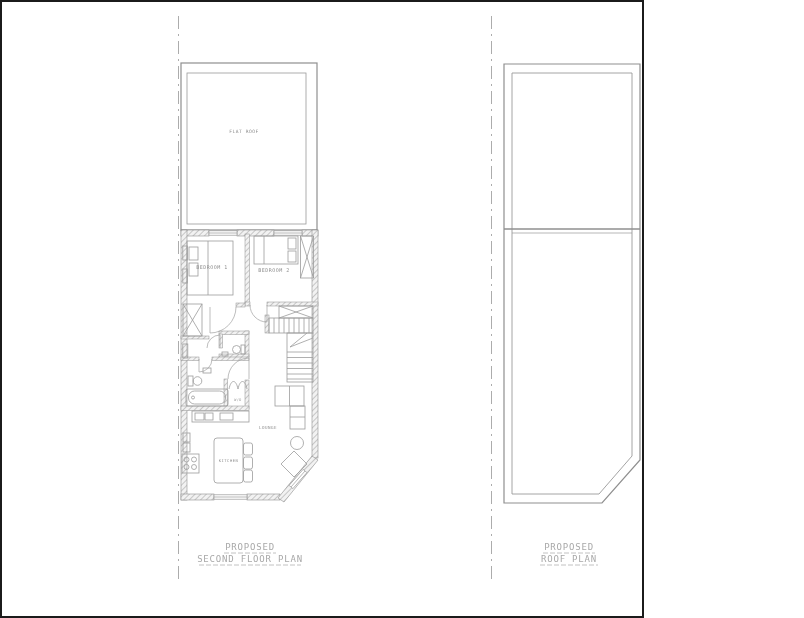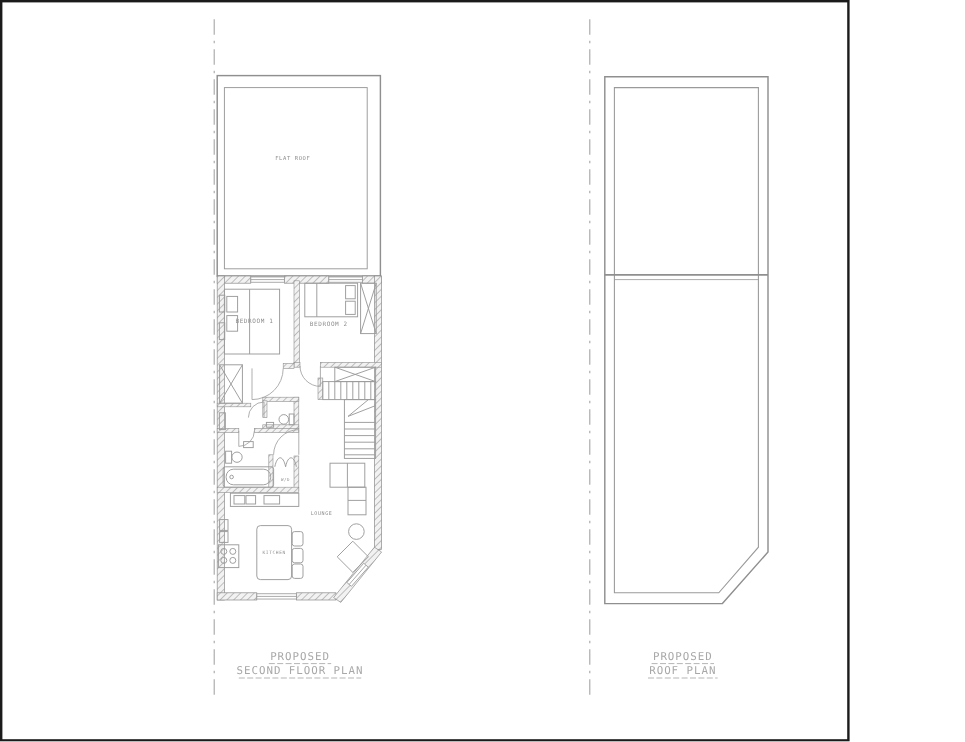--- a/index.html
+++ b/index.html
@@ -1,18 +1,18 @@
 <!DOCTYPE html>
 <html><head>
 <meta charset="utf-8">
 <style>
   html,body{margin:0;padding:0;background:#fff;}
   .sheet{
     position:relative;
-    width:708px;height:618px;
+    width:644px;height:618px;
     box-sizing:border-box;
     border:2px solid #1b1b1b;
     background:#ffffff;
     font-family:"DejaVu Sans Mono", monospace;
   }
   svg{display:block;}
   text{
     font-family:"DejaVu Sans Mono", monospace;
     fill:#8f8f8f;
   }

